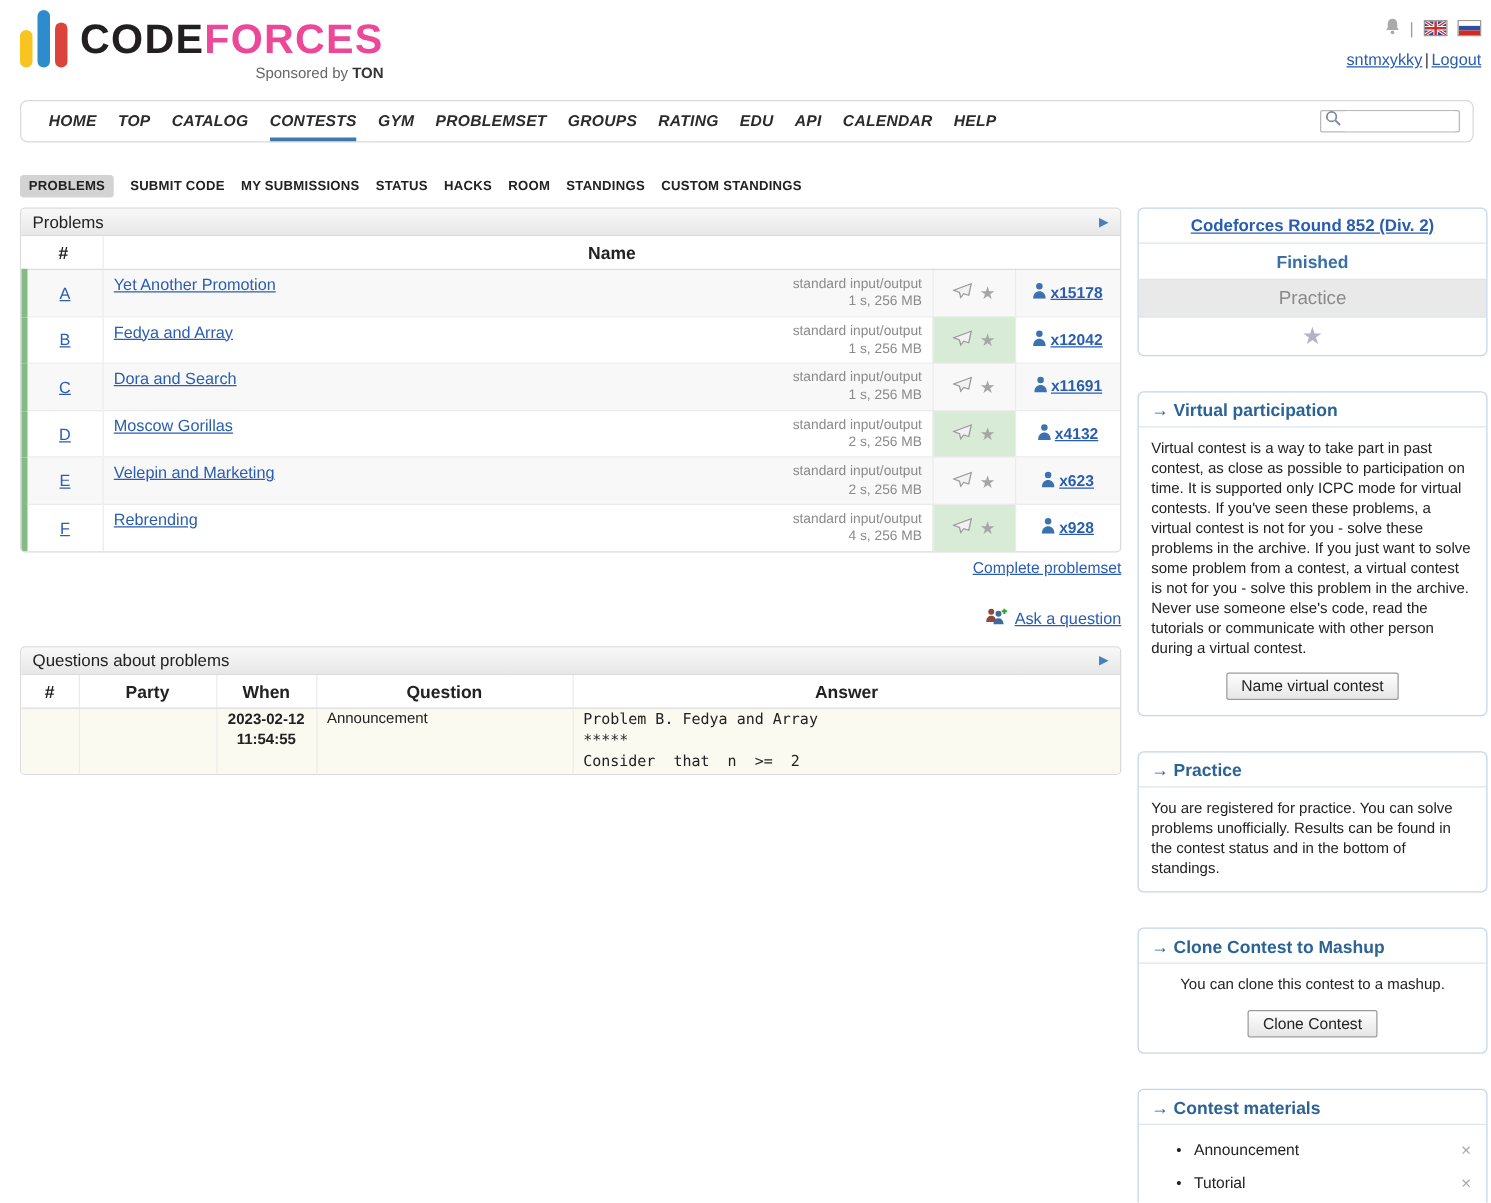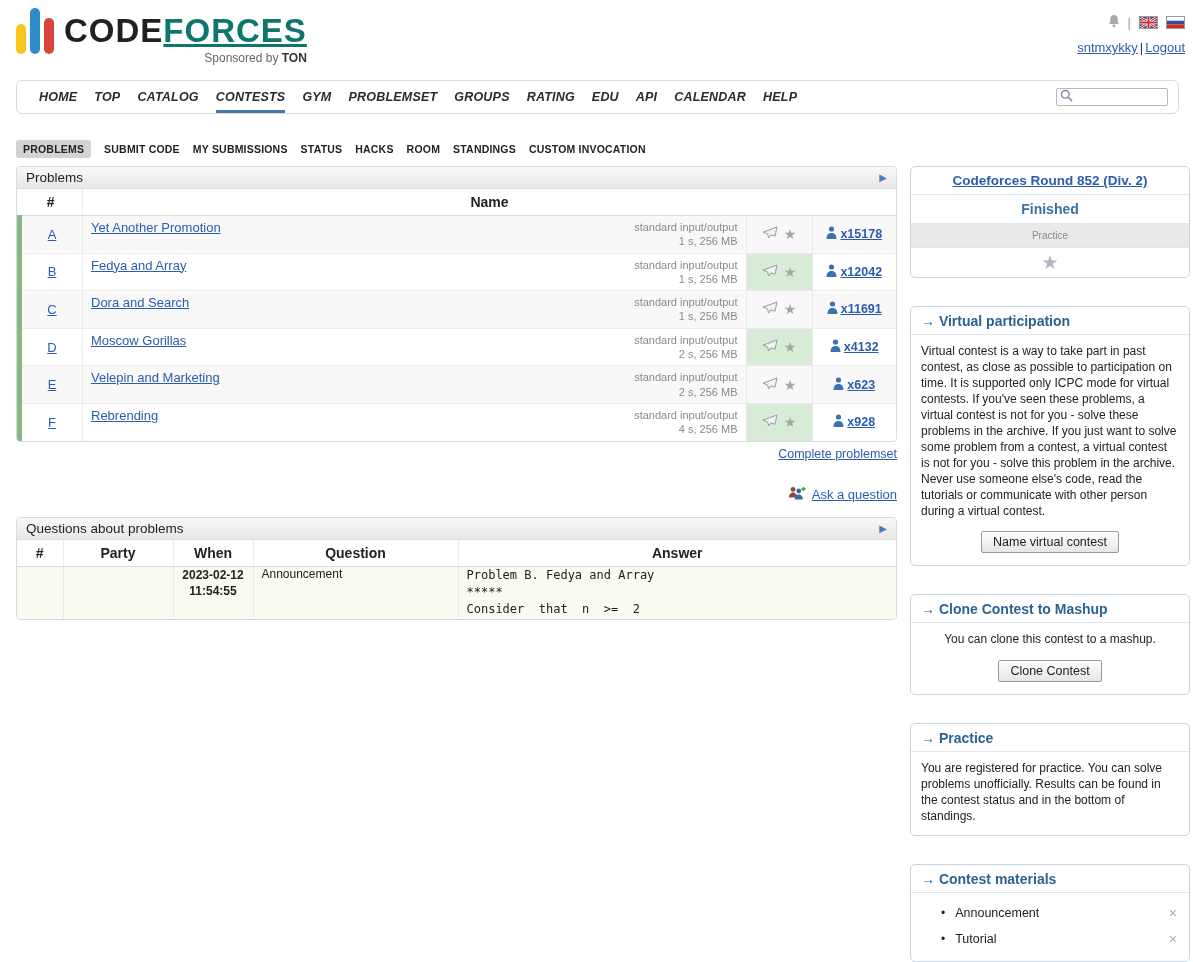--- a/index.html
+++ b/index.html
@@ -13,21 +13,21 @@
 
   
   .header { display:flex; justify-content:space-between; padding:8px 8px 0 16px; height:70px; }
   .logo-top { display:flex; align-items:center; gap:10px; }
   .bars { display:flex; align-items:flex-end; gap:4px; height:46px; }
   .bar { width:10px; border-radius:5px; }
   .bar.y { height:30px; background:#f9c320; }
   .bar.b { height:46px; background:#2e8ccc; }
   .bar.r { height:36px; background:#d9453a; }
   .logo-text { font-size:33px; font-weight:bold; letter-spacing:1px; color:#231f20; text-decoration:none; }
-  .logo-text .forces { color:#0f766e;text-decoration:underline; }
+  .logo-text .forces { color:#ec4899; }
   .tagline { font-size:12px; color:#666; text-align:right; margin-top:-3px; }
   .tagline b { color:#333; }
   .top-right { text-align:right; font-size:13px; padding-top:6px; }
   .tr-line1 { display:flex; justify-content:flex-end; align-items:center; gap:8px; color:#999; }
   .flag { display:inline-block; line-height:0; border:1px solid #9a9a9a; }
   .tr-line2 { margin-top:9px; white-space:nowrap; }
   .tr-sep { color:#333; margin:0 2px; }
 
   
   .navbar { margin:10px 14px 0 16px; border:1px solid #d9d9d9; border-radius:6px; height:34px;
@@ -80,21 +80,21 @@
   .q-when-cell { font-weight:bold; font-size:13px; text-align:center; line-height:1.35; }
   .q-question-cell { font-size:11.5px; padding-top:18px; }
   .q-answer-cell { font-family:"DejaVu Sans Mono", monospace; font-size:11.5px; white-space:pre-wrap; line-height:1.45; }
 
   
   .sidebox { border:1px solid #c2d6e8; border-radius:5px; background:#fff; margin-bottom:28px; overflow:hidden; }
   .sb-row { text-align:center; font-size:13.5px; padding:6px; border-bottom:1px solid #dbe6f0; }
   .sb-row:last-child { border-bottom:0; }
   .sb-title a { font-weight:bold; }
   .sb-state { font-weight:bold; color:#3a70a8; font-size:14px; }
-  .sb-mode { background:#e9e9e9; color:#8a8a8a; font-size:10px; }
+  .sb-mode { background:#e9e9e9; color:#8a8a8a; font-size:15px; }
   .sb-star-row { padding:3px; }
   .sb-star { font-size:19px; color:#b3b3c6; cursor:pointer; }
   .sb-cap { padding:6px 10px 5px; border-bottom:1px solid #dbe6f0; color:#2c6395; font-weight:bold; font-size:14px; }
   .sb-body { padding:9px 10px 10px; font-size:12px; line-height:1.33; }
   .sb-btn-row { text-align:center; padding:2px 0 12px; }
   .sb-btn { font-family:inherit; font-size:12.5px; color:#222; padding:3px 11px; border:1px solid #9a9a9a;
             border-radius:2px; background:linear-gradient(#fefefe,#e6e6e6); cursor:pointer; }
   .materials-list { list-style:none; margin:7px 0 9px; padding:0; }
   .mat-item { display:flex; align-items:center; padding:6px 12px 6px 30px; font-size:12.5px; }
   .mat-bullet { margin-right:10px; font-size:12px; color:#222; }
@@ -175,21 +175,21 @@
 </div>
 
 <div class="subnav">
   <a class="subnav-item active">PROBLEMS</a>
   <a class="subnav-item">SUBMIT CODE</a>
   <a class="subnav-item">MY SUBMISSIONS</a>
   <a class="subnav-item">STATUS</a>
   <a class="subnav-item">HACKS</a>
   <a class="subnav-item">ROOM</a>
   <a class="subnav-item">STANDINGS</a>
-  <a class="subnav-item">CUSTOM INVOCATION</a>
+  <a class="subnav-item">CUSTOM STANDINGS</a>
 </div>
 
 <div class="content">
 
   <div class="main-col">
 
     <div class="databox">
       <div class="cap">
         <span>Problems</span>
         <span class="cap-arrow">▶</span>
@@ -415,28 +415,28 @@
       <div class="sb-row sb-star-row"><span class="sb-star">★</span></div>
     </div>
 
     <div class="sidebox">
       <div class="sb-cap">→ Virtual participation</div>
       <div class="sb-body">Virtual contest is a way to take part in past contest, as close as possible to participation on time. It is supported only ICPC mode for virtual contests. If you've seen these problems, a virtual contest is not for you - solve these problems in the archive. If you just want to solve some problem from a contest, a virtual contest is not for you - solve this problem in the archive. Never use someone else's code, read the tutorials or communicate with other person during a virtual contest.</div>
       <div class="sb-btn-row"><button class="sb-btn">Name virtual contest</button></div>
     </div>
 
     <div class="sidebox">
+      <div class="sb-cap">→ Practice</div>
+      <div class="sb-body">You are registered for practice. You can solve problems unofficially. Results can be found in the contest status and in the bottom of standings.</div>
+    </div>
+
+    <div class="sidebox">
       <div class="sb-cap">→ Clone Contest to Mashup</div>
       <div class="sb-body" style="text-align:center">You can clone this contest to a mashup.</div>
       <div class="sb-btn-row"><button class="sb-btn">Clone Contest</button></div>
-    </div>
-
-    <div class="sidebox">
-      <div class="sb-cap">→ Practice</div>
-      <div class="sb-body">You are registered for practice. You can solve problems unofficially. Results can be found in the contest status and in the bottom of standings.</div>
     </div>
 
     <div class="sidebox" style="margin-bottom:10px">
       <div class="sb-cap">→ Contest materials</div>
       <ul class="materials-list">
         <li class="mat-item">
           <span class="mat-bullet">•</span>
           <span class="mat-label">Announcement</span>
           <span class="mat-close">×</span>
         </li>

